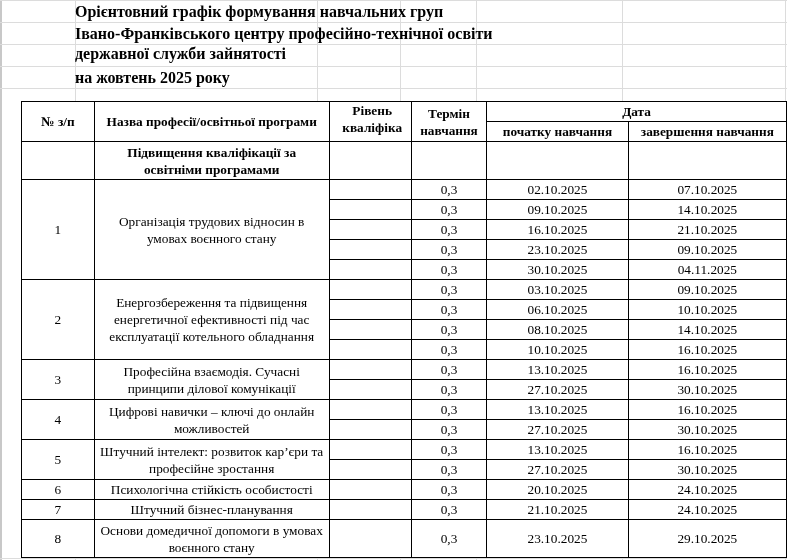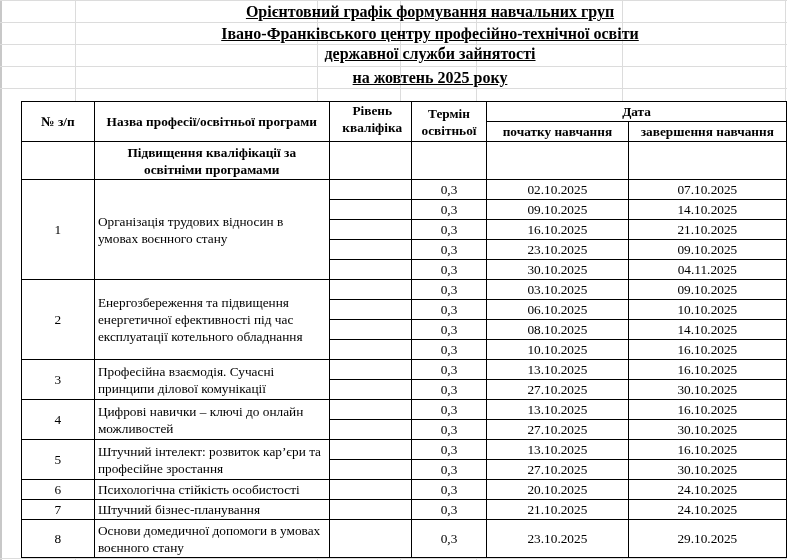--- a/index.html
+++ b/index.html
@@ -1,25 +1,25 @@
 <!DOCTYPE html>
 <html><head>
 <meta charset="utf-8">
 <style>
   html,body{margin:0;padding:0;background:#fff;}
   body{width:787px;height:560px;position:relative;overflow:hidden;font-family:"Liberation Serif","DejaVu Serif",serif;color:#000;}
   .vline{position:absolute;top:0;height:560px;width:1px;background:#dcdcdc;}
   .hline{position:absolute;left:0;width:787px;height:1px;background:#dcdcdc;}
   .left-edge{position:absolute;left:0;top:0;width:2px;height:560px;background:#c8c8c8;}
-  .title{position:absolute;left:75px;width:710px;text-align:center;font-weight:bold;font-size:16px;line-height:22px;text-decoration:underline;}
+  .title{position:absolute;left:75px;width:710px;font-weight:bold;font-size:16px;line-height:22px;}
   table{position:absolute;left:0px;top:101px;border-collapse:collapse;table-layout:fixed;background:#fff;margin-left:21px;}
   td{border:1px solid #000;padding:0 3px;font-size:13.3px;line-height:17px;overflow:hidden;}
   td.c{text-align:center;}
   td.h{font-weight:bold;text-align:center;font-size:13.3px;line-height:17px;}
-  td.l{text-align:left;}
+  td.l{text-align:center;}
   tr.r20 td{height:19px;}
 </style>
 </head>
 <body>
 
 <div class="left-edge"></div>
 <div class="vline" style="left:75px"></div>
 <div class="vline" style="left:317px"></div>
 <div class="vline" style="left:400px"></div>
 <div class="vline" style="left:476px"></div>
@@ -44,21 +44,21 @@
       <col style="width:83px">
     <col style="width:76px">
       <col style="width:146px">
       <col style="width:163px">
   </colgroup>
   <thead>
     <tr class="r20">
       <td class="h" rowspan="2">№ з/п</td>
       <td class="h" rowspan="2">Назва професії/освітньої програми</td>
       <td class="h" rowspan="2" style="vertical-align:top;padding-left:7px;">Рівень кваліфіка</td>
-      <td class="h" rowspan="2">Термін освітньої</td>
+      <td class="h" rowspan="2">Термін навчання</td>
       <td class="h" colspan="2">Дата</td>
     </tr>
     <tr class="r20">
       <td class="h">початку навчання</td>
       <td class="h">завершення навчання</td>
     </tr>
     <tr>
       <td style="height:37px"></td>
       <td class="h">Підвищення кваліфікації за освітніми програмами</td>
       <td></td>

